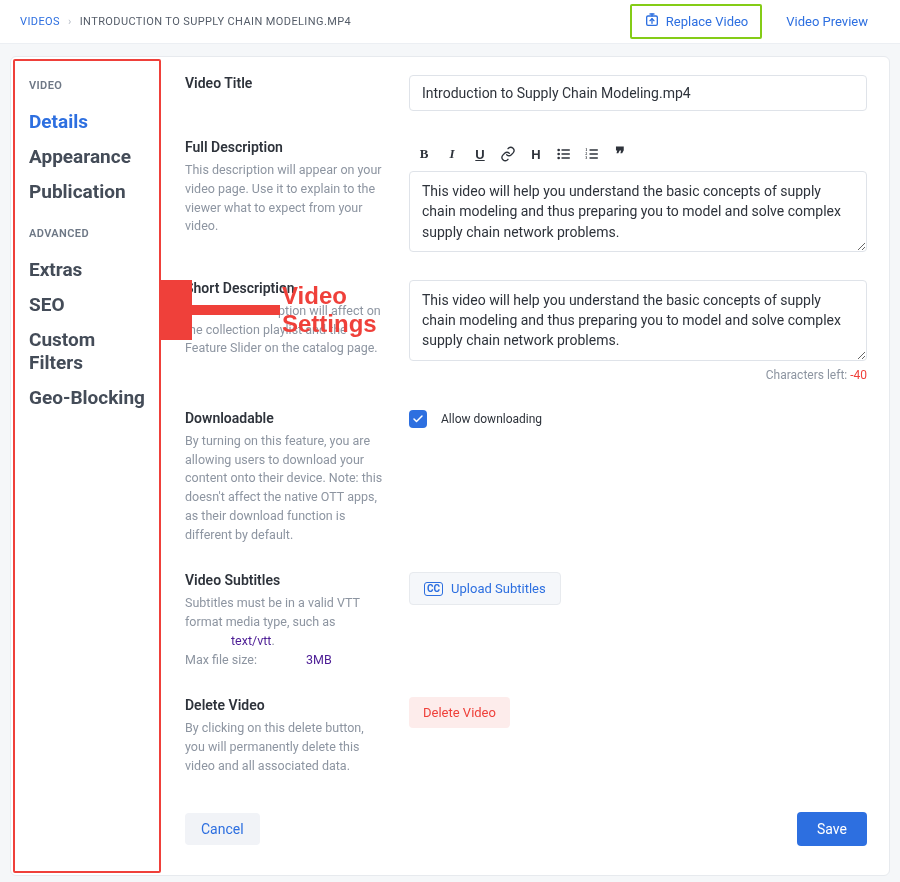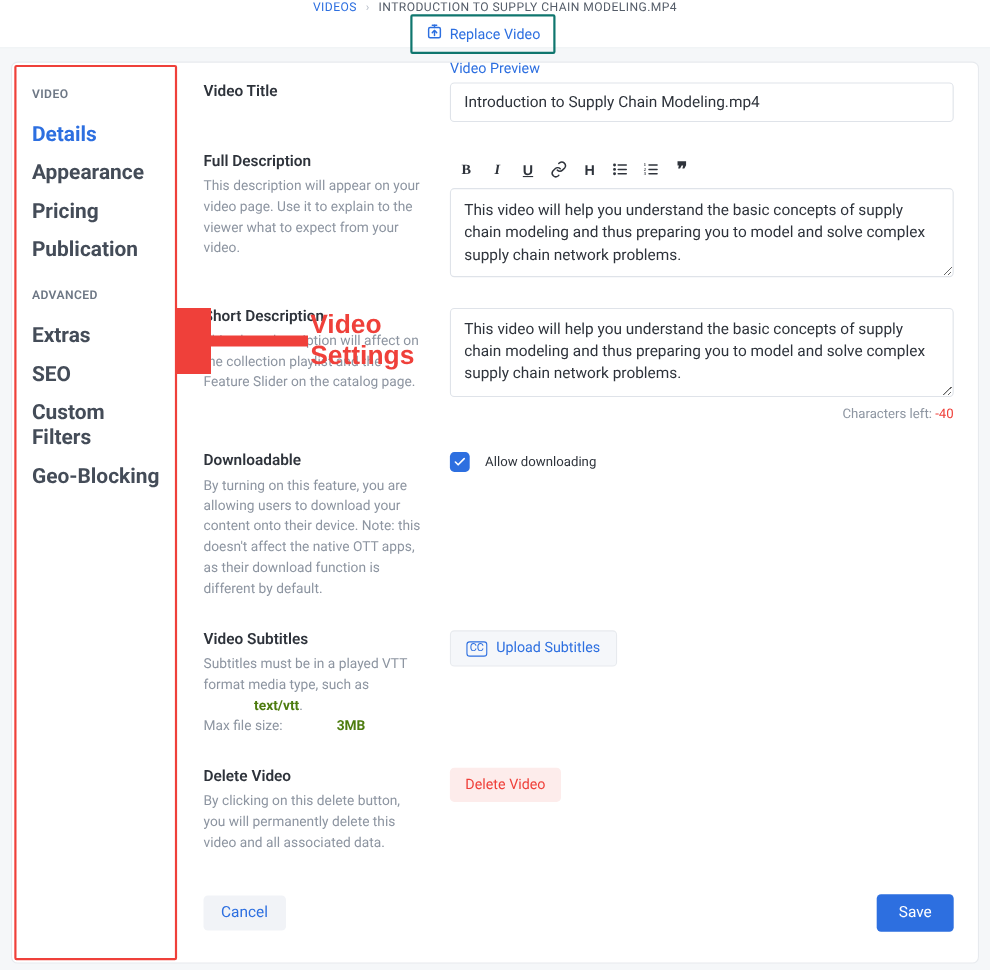--- a/index.html
+++ b/index.html
@@ -12,34 +12,33 @@
     height: 882px;
     position: relative;
   }
   .topbar {
     height: 44px;
     background: #fff;
     display: flex;
     align-items: center;
     padding: 0 20px;
     border-bottom: 1px solid #eceff3;
-    flex-direction: column;
   }
   .breadcrumb { display: flex; align-items: center; gap: 8px; font-size: 11px; letter-spacing: 0.4px; color: #9aa3af; text-transform: uppercase; }
   .breadcrumb .crumb-link { color: #2d6fe0; cursor: pointer; }
   .breadcrumb .crumb-sep { color: #b6bdc7; }
   .breadcrumb .crumb-cur { color: #555d69; }
   .topbar-spacer { flex: 1; }
   .topbar-btn {
     display: flex; align-items: center; gap: 6px;
     padding: 6px 12px;
     font-size: 13px; color: #2d6fe0;
     cursor: pointer; border-radius: 4px;
   }
-  .topbar-btn.boxed { border: 2px solid #0f766e; border-radius: 2px; padding: 6px 12px; margin-right: 22px; }
+  .topbar-btn.boxed { border: 2px solid #84cc16; border-radius: 2px; padding: 6px 12px; margin-right: 12px; }
   .topbar-btn svg { stroke: #2d6fe0; }
 
   .panel {
     margin: 12px 10px 10px 10px;
     background: #fff;
     border: 1px solid #e7eaee;
     border-radius: 6px;
     display: flex;
     min-height: 820px;
   }
@@ -62,21 +61,21 @@
 
   .main {
     flex: 1;
     padding: 18px 22px 22px 22px;
     display: flex; flex-direction: column; gap: 28px;
   }
   .field-row { display: flex; gap: 24px; }
   .field-meta { width: 200px; flex-shrink: 0; }
   .field-label { font-size: 14px; font-weight: 600; color: #2e333b; margin-bottom: 6px; }
   .field-desc { font-size: 12.5px; color: #8d95a1; line-height: 1.5; }
-  .field-desc strong { color: #4d7c0f; font-weight: 700; padding-left: 46px; }
+  .field-desc strong { color: #4c1d95; font-weight: 400; padding-left: 46px; }
   .field-control { flex: 1; }
 
   .text-input, .textarea {
     width: 100%;
     border: 1px solid #dfe3e9;
     border-radius: 4px;
     padding: 9px 12px;
     font-size: 14px;
     color: #2e333b;
     font-family: inherit;
@@ -101,21 +100,21 @@
     display:flex; align-items:center; justify-content:center; cursor:pointer;
   }
   .chk svg { stroke:#fff; }
   .chk-label { margin-left: 4px; font-size:12px; color:#2e333b; }
 
   .upload-sub-btn {
     display:inline-flex; align-items:center; gap:8px;
     background:#f5f7fa; border:1px solid #e7eaee; border-radius:4px;
     padding:8px 14px; color:#2d6fe0; font-size:13px; cursor:pointer;
   }
-  .cc-badge { border:1.5px solid #2d6fe0; border-radius:3px; font-size:10px; font-weight:400; padding:1px 2px; line-height:1; }
+  .cc-badge { border:1.5px solid #2d6fe0; border-radius:3px; font-size:10px; font-weight:700; padding:1px 2px; line-height:1; }
 
   .delete-btn {
     display:inline-flex; align-items:center;
     background:#fdeceb; border-radius:4px;
     padding:8px 14px; color:#ef403a; font-size:13px; cursor:pointer;
   }
 
   .footer {
     display:flex; align-items:center; padding-top: 8px;
   }
@@ -165,21 +164,20 @@
   <div class="topbar-btn">
     <span>Video Preview</span>
   </div>
 </div>
 
 <div class="panel">
   <div class="sidebar">
     <div class="sidebar-section-title">VIDEO</div>
     <div class="sidebar-item active">Details</div>
     <div class="sidebar-item">Appearance</div>
-    <div class="sidebar-item">Pricing</div>
     <div class="sidebar-item">Publication</div>
     <div class="sidebar-sep"></div>
     <div class="sidebar-section-title">ADVANCED</div>
     <div class="sidebar-item">Extras</div>
     <div class="sidebar-item">SEO</div>
     <div class="sidebar-item">Custom Filters</div>
     <div class="sidebar-item">Geo-Blocking</div>
   </div>
 
   <div class="main">
@@ -263,21 +261,21 @@
           </span>
           <span class="chk-label">Allow downloading</span>
         </div>
       </div>
     </div>
 
     <div class="field-row">
       <div class="field-meta">
         <div class="field-label">Video Subtitles</div>
         <div class="field-desc">
-          <span>Subtitles must be in a played VTT format media type, such as </span><strong>text/vtt</strong><span>.</span><br>
+          <span>Subtitles must be in a valid VTT format media type, such as </span><strong>text/vtt</strong><span>.</span><br>
           <span>Max file size: </span><strong>3MB</strong>
         </div>
       </div>
       <div class="field-control">
         <div class="upload-sub-btn">
           <span class="cc-badge">CC</span>
           <span>Upload Subtitles</span>
         </div>
       </div>
     </div>

